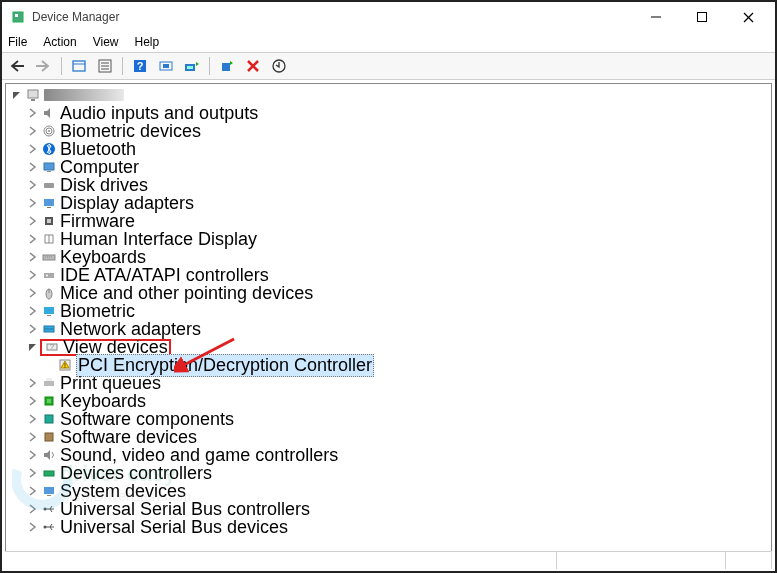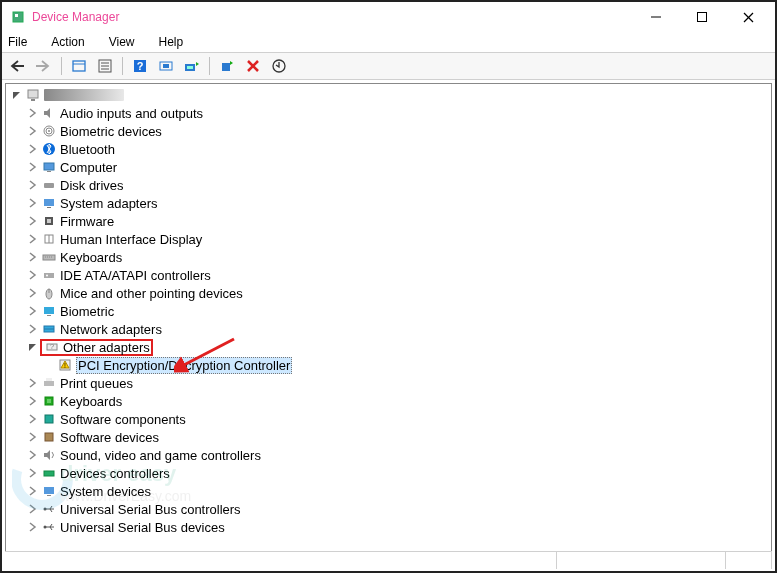--- a/index.html
+++ b/index.html
@@ -17,34 +17,34 @@
       height: 30px;
       display: flex;
       align-items: center;
       padding: 0 4px 0 8px;
       background: #fff;
     }
     .title-icon {
       width: 16px; height: 16px; margin-right: 6px;
       display:flex;align-items:center;justify-content:center;
     }
-    .title-text { font-size: 12px; color: #ec4899; }
+    .title-text { font-size: 12px; color: #404040; }
     .title-spacer { flex: 1; }
     .win-btn {
       width: 46px; height: 30px;
       display: flex; align-items: center; justify-content: center;
       font-size: 14px; font-family: "Segoe UI Symbol", sans-serif;
       color: #000;
     }
     .menubar {
       height: 20px;
       display: flex;
       align-items: center;
       padding: 0 6px;
-      gap: 24px;
+      gap: 16px;
       font-size: 12px;
     }
     .menu-item { color: #000; }
     .toolbar {
       height: 28px;
       display: flex;
       align-items: center;
       padding: 0 4px;
       gap: 2px;
       border-top: 1px solid #d0d0d0;
@@ -81,21 +81,21 @@
       display: flex; align-items: center; justify-content: center;
       color: #666; font-size: 10px;
       flex-shrink:0;
     }
     .exp.blank { visibility: hidden; }
     .dicon {
       width: 16px; height: 16px; margin: 0 3px 0 1px;
       display:flex;align-items:center;justify-content:center;
       flex-shrink:0;
     }
-    .nlabel { font-size: 13px; color: #000; }
+    .nlabel { font-size: 18px; color: #000; }
     .indent-0 { padding-left: 0px; }
     .indent-1 { padding-left: 16px; }
     .indent-2 { padding-left: 32px; }
     .selected .nlabel {
       background: #cde8ff;
       border: 1px dotted #777;
       padding: 0 1px;
     }
     .highlight-box {
       border: 2px solid #e02020;
@@ -330,21 +330,21 @@
           <svg width="8" height="10">
             <path d="M1 1 L6 5 L1 9" fill="none" stroke="#888" stroke-width="1.5"></path>
           </svg>
         </span>
       <span class="dicon">
           <svg width="14" height="14">
             <rect x="2" y="3" width="10" height="7" fill="#59d"></rect>
             <rect x="5" y="11" width="4" height="1" fill="#777"></rect>
           </svg>
         </span>
-      <span class="nlabel">System adapters</span>
+      <span class="nlabel">Display adapters</span>
     </div>
 
     <div class="node indent-1">
       <span class="exp">
           <svg width="8" height="10">
             <path d="M1 1 L6 5 L1 9" fill="none" stroke="#888" stroke-width="1.5"></path>
           </svg>
         </span>
       <span class="dicon">
           <svg width="14" height="14">
@@ -451,21 +451,21 @@
             <path d="M1 2 L8 2 L1 9 Z" fill="#555"></path>
           </svg>
         </span>
       <span class="highlight-box" style="display:flex;align-items:center;height:17px;padding:0 1px;">
         <span class="dicon">
             <svg width="14" height="14">
               <rect x="2" y="4" width="10" height="6" fill="#eee" stroke="#888"></rect>
               <text x="7" y="9" font-size="8" text-anchor="middle" fill="#888">?</text>
             </svg>
           </span>
-        <span class="nlabel">Other adapters</span>
+        <span class="nlabel">View devices</span>
       </span>
     </div>
 
     <div class="node indent-2 selected">
       <span class="exp blank"></span>
       <span class="dicon">
           <svg width="14" height="14">
             <rect x="2" y="2" width="10" height="10" fill="#eee" stroke="#888"></rect>
             <path d="M7 3 L11 10 L3 10 Z" fill="#fc0" stroke="#a80"></path>
             <text x="7" y="9.5" font-size="7" text-anchor="middle" fill="#000">!</text>

